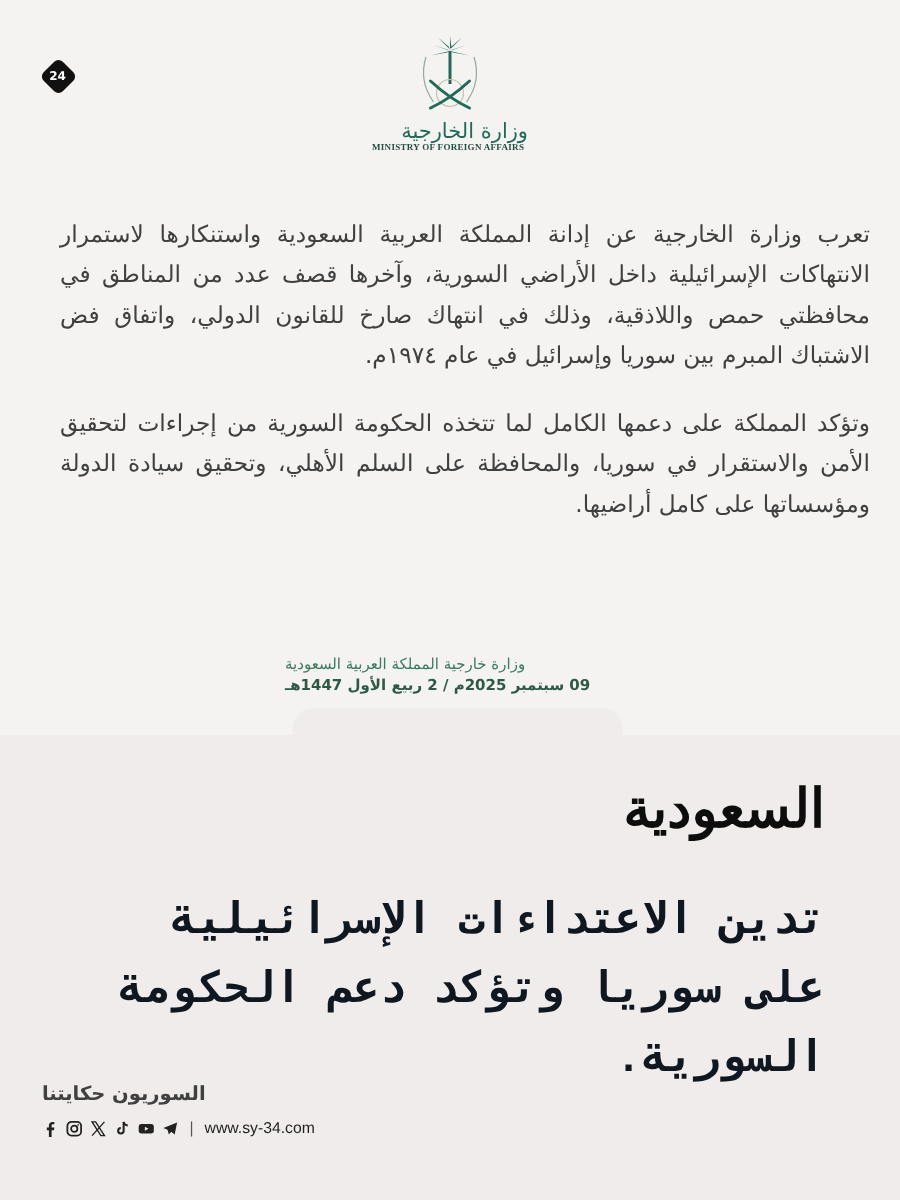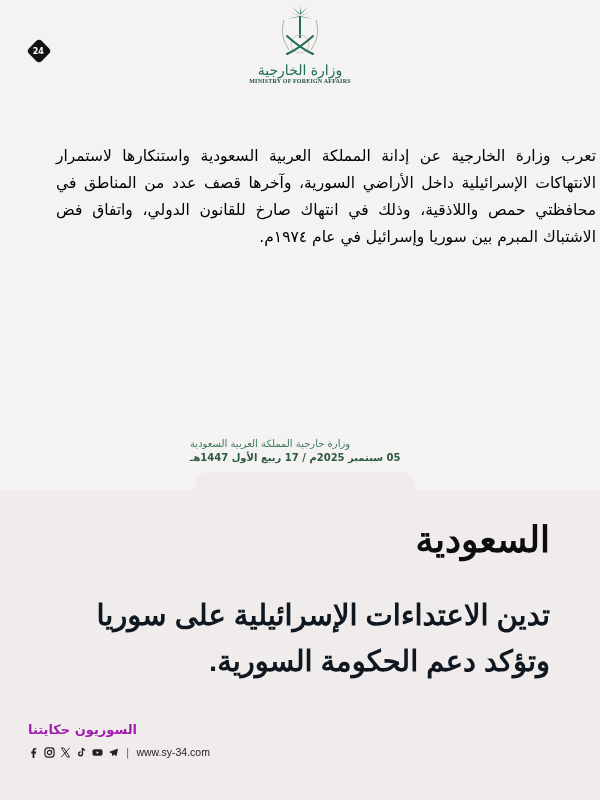--- a/index.html
+++ b/index.html
@@ -30,58 +30,57 @@
       color: #111; direction: rtl;
     }
     .brand-badge {
       position: absolute; left: 2px; top: 0; width: 18px; height: 18px;
       background: #111; color: #fff; font-size: 8px; font-weight: bold;
       border-radius: 4px; transform: rotate(45deg);
       display: flex; align-items: center; justify-content: center;
     }
     .brand-badge span { transform: rotate(-45deg); }
     .ministry {
-      position: absolute; left: 248px; top: 6px; width: 104px; height: 90px;
-      text-align: center;
+      position: absolute; left: 248px; top: 24px; width: 104px; height: 90px;
     }
     .emblem { width: 50px; height: 54px; margin: 0 auto; display: block; }
     .ministry-ar {
       font-family: "DejaVu Serif", serif; font-size: 14px; color: #1f6b5a;
       direction: rtl; line-height: 16px; margin-top: 2px;
     }
     .ministry-en {
       font-family: "Liberation Serif", serif; font-size: 6px; font-weight: bold;
       color: #1f4e43; letter-spacing: 0.2px;
     }
     .body-text {
       position: absolute; left: 40px; top: 143px; width: 540px;
-      direction: rtl; text-align: justify; color: #000000;
-      font-family: "DejaVu Sans", sans-serif; font-size: 15.5px; line-height: 27px; margin-left: 16px;
+      direction: rtl; text-align: justify; color: #404040;
+      font-family: "DejaVu Sans", sans-serif; font-size: 15.5px; line-height: 27px;
     }
     .body-text p { margin: 0 0 18px 0; }
     .signature {
       position: absolute; left: 190px; top: 437px; width: 220px;
       direction: rtl; text-align: left; color: #3a7a5f;
       font-size: 10px; line-height: 14px;
     }
     .signature .date { color: #2d5a45; font-weight: bold; }
     .headline-country {
       position: absolute; right: 50px; top: 518px;
       font-family: "DejaVu Serif", serif; font-weight: bold; font-size: 36px;
       color: #0d0d0d; direction: rtl; margin-left: 16px;
     }
     .headline {
       position: absolute; right: 50px; top: 592px; width: 500px;
-      font-family: Liberation Sans, sans-serif; font-weight: bold; font-size: 29px;
+      font-family: Liberation Mono, monospace; font-weight: bold; font-size: 29px;
       line-height: 46px; color: #0f1720; direction: rtl; text-align: right;
     }
     .footer-slogan {
       position: absolute; left: 28px; top: 722px;
       font-family: "DejaVu Sans", sans-serif; font-weight: bold; font-size: 13px;
-      color: #a21caf; direction: rtl; text-align: right;
+      color: #404040; direction: rtl; text-align: right;
     }
     .footer-row {
       position: absolute; left: 28px; top: 746px; display: flex; align-items: center; gap: 5px;
       font-size: 10px; color: #222;
     }
     .social-icon { width: 11px; height: 11px; display: inline-block; }
     .sep { color: #555; margin: 0 2px; }
     .site { font-family: "Liberation Sans", sans-serif; font-size: 10.5px; color: #222; }
   </style>
 </head>
@@ -116,25 +115,26 @@
         <path d="M12 30 Q25 42 38 48"></path>
         <path d="M38 30 Q25 42 12 48"></path>
       </g>
     </svg>
     <div class="ministry-ar">وزارة الخارجية</div>
     <div class="ministry-en">MINISTRY OF FOREIGN AFFAIRS</div>
   </div>
 
   <div class="body-text">
     <p>تعرب وزارة الخارجية عن إدانة المملكة العربية السعودية واستنكارها لاستمرار الانتهاكات الإسرائيلية داخل الأراضي السورية، وآخرها قصف عدد من المناطق في محافظتي حمص واللاذقية، وذلك في انتهاك صارخ للقانون الدولي، واتفاق فض الاشتباك المبرم بين سوريا وإسرائيل في عام ١٩٧٤م.</p>
+    <p>وتؤكد المملكة على دعمها الكامل لما تتخذه الحكومة السورية من إجراءات لتحقيق الأمن والاستقرار في سوريا، والمحافظة على السلم الأهلي، وتحقيق سيادة الدولة ومؤسساتها على كامل أراضيها.</p>
   </div>
 
   <div class="signature">
     <div>وزارة خارجية المملكة العربية السعودية</div>
-    <div class="date">05 سبتمبر 2025م / 17 ربيع الأول 1447هـ</div>
+    <div class="date">09 سبتمبر 2025م / 2 ربيع الأول 1447هـ</div>
   </div>
 </div>
 
 <div class="tab-notch"></div>
 
 <div class="bottom"></div>
 
 <div class="headline-country">السعودية</div>
 <div class="headline">تدين الاعتداءات الإسرائيلية على سوريا وتؤكد دعم  الحكومة السورية.</div>
 

